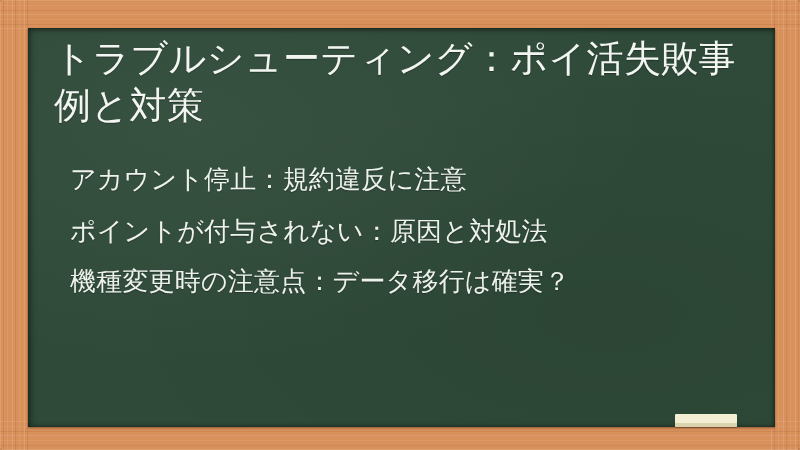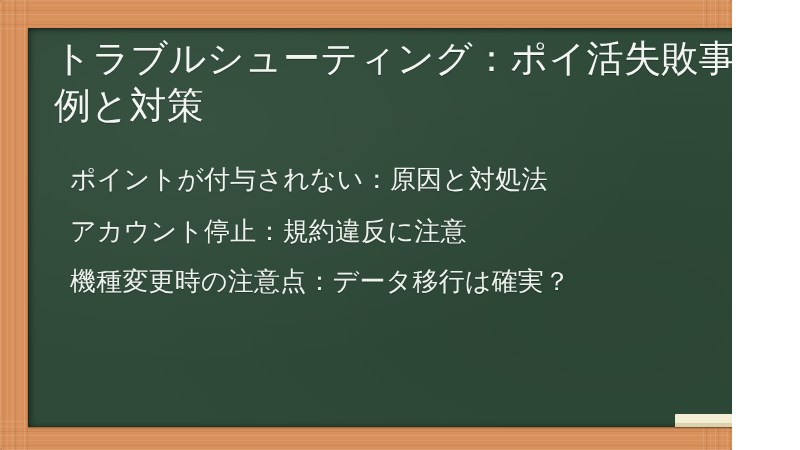--- a/index.html
+++ b/index.html
@@ -6,21 +6,21 @@
     margin: 0;
     padding: 0;
     background: #ffffff;
   }
   body {
     font-family: "DejaVu Sans", "Liberation Sans", sans-serif;
   }
 
   .screenshot {
     position: relative;
-    width: 732px;
+    width: 800px;
     height: 450px;
     overflow: hidden;
     background: #0369a1;
   }
 
   
   .frame {
     position: absolute;
     inset: 0;
     background: #d9915c;
@@ -157,22 +157,22 @@
     <div class="frame-miter"></div>
   </div>
 
   <div class="board">
     <div class="board-texture"></div>
 
     <div class="board-content">
       <h1 class="title">トラブルシューティング：ポイ活失敗事例と対策</h1>
 
       <ul class="list">
+        <li class="list-item">アカウント停止：規約違反に注意</li>
         <li class="list-item">ポイントが付与されない：原因と対処法</li>
-        <li class="list-item">アカウント停止：規約違反に注意</li>
         <li class="list-item">機種変更時の注意点：データ移行は確実？</li>
       </ul>
     </div>
   </div>
 
   <div class="eraser"></div>
 
 </div>
 
 </body></html>

